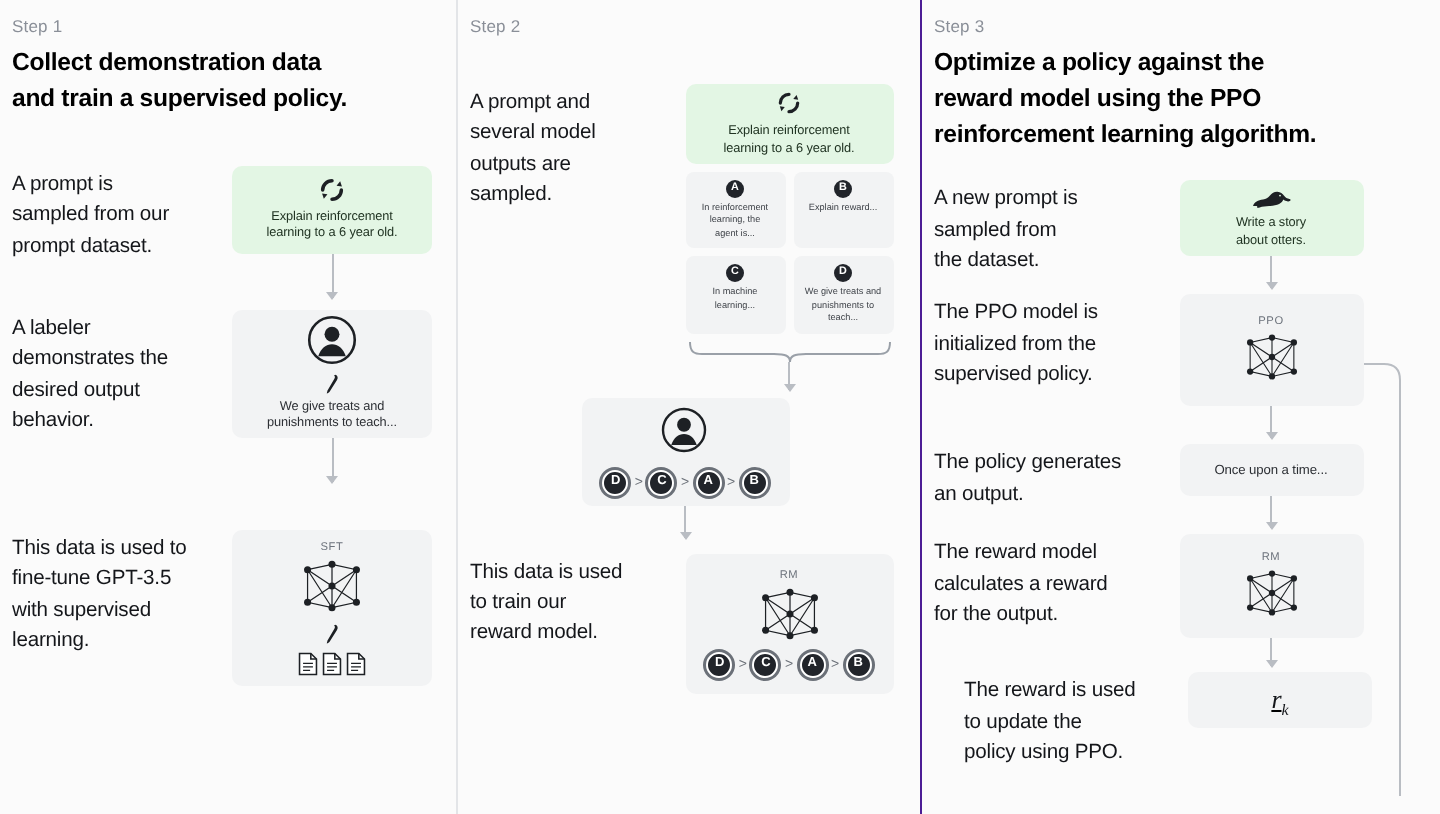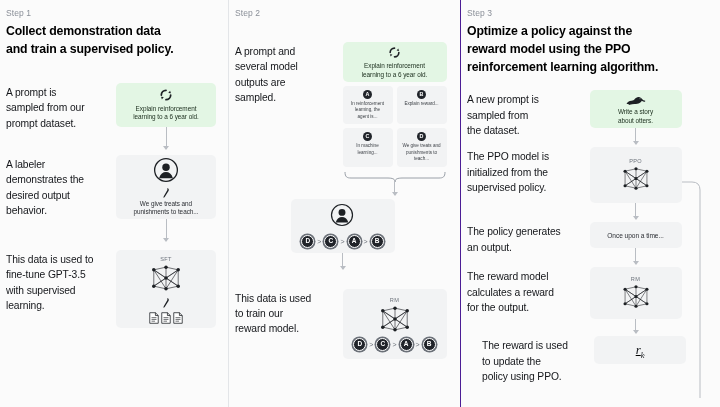--- a/index.html
+++ b/index.html
@@ -244,21 +244,21 @@
                 <path d="M11 1.5c1.6 1 2 2.6 1 4.2L6.2 15c-.6.9-1.5 1.4-2.4 1.6l.6-2.4L10 4.6c.6-1 .4-1.8-.5-2.4z" fill="#1d2024"></path>
               </svg>
             </span>
             <div class="card-caption">We give treats and
 punishments to teach...</div>
           </div>
           <div class="arrow" style="height:22px;"></div>
         </div>
       </div>
 
-      <div class="row" style="margin-top:9px;">
+      <div class="row" style="margin-top:24px;">
         <div class="row-text">This data is used to
 fine-tune GPT-3.5
 with supervised
 learning.</div>
         <div class="row-visual">
           <div class="card" style="width:100px;height:78px;">
             <div class="card-tag">SFT</div>
             <span class="icon-net">
               <svg viewBox="0 0 56 44" width="38" height="30">
                 <g stroke="#1d2024" stroke-width="0.9" fill="none">
@@ -385,21 +385,21 @@
               <span class="rank-sep">&gt;</span>
               <span class="rank-chip">A</span>
               <span class="rank-sep">&gt;</span>
               <span class="rank-chip">B</span>
             </div>
           </div>
           <div class="arrow" style="height:16px;"></div>
         </div>
       </div>
 
-      <div class="row" style="margin-top:20px;">
+      <div class="row" style="margin-top:8px;">
         <div class="row-text">This data is used
 to train our
 reward model.</div>
         <div class="row-visual">
           <div class="card" style="width:104px;height:70px;justify-content:center;">
             <div class="card-tag">RM</div>
             <span class="icon-net">
               <svg viewBox="0 0 56 44" width="38" height="30">
                 <g stroke="#1d2024" stroke-width="0.9" fill="none">
                   <path d="M10 10L28 6 46 10 46 34 28 38 10 34Z"></path>

